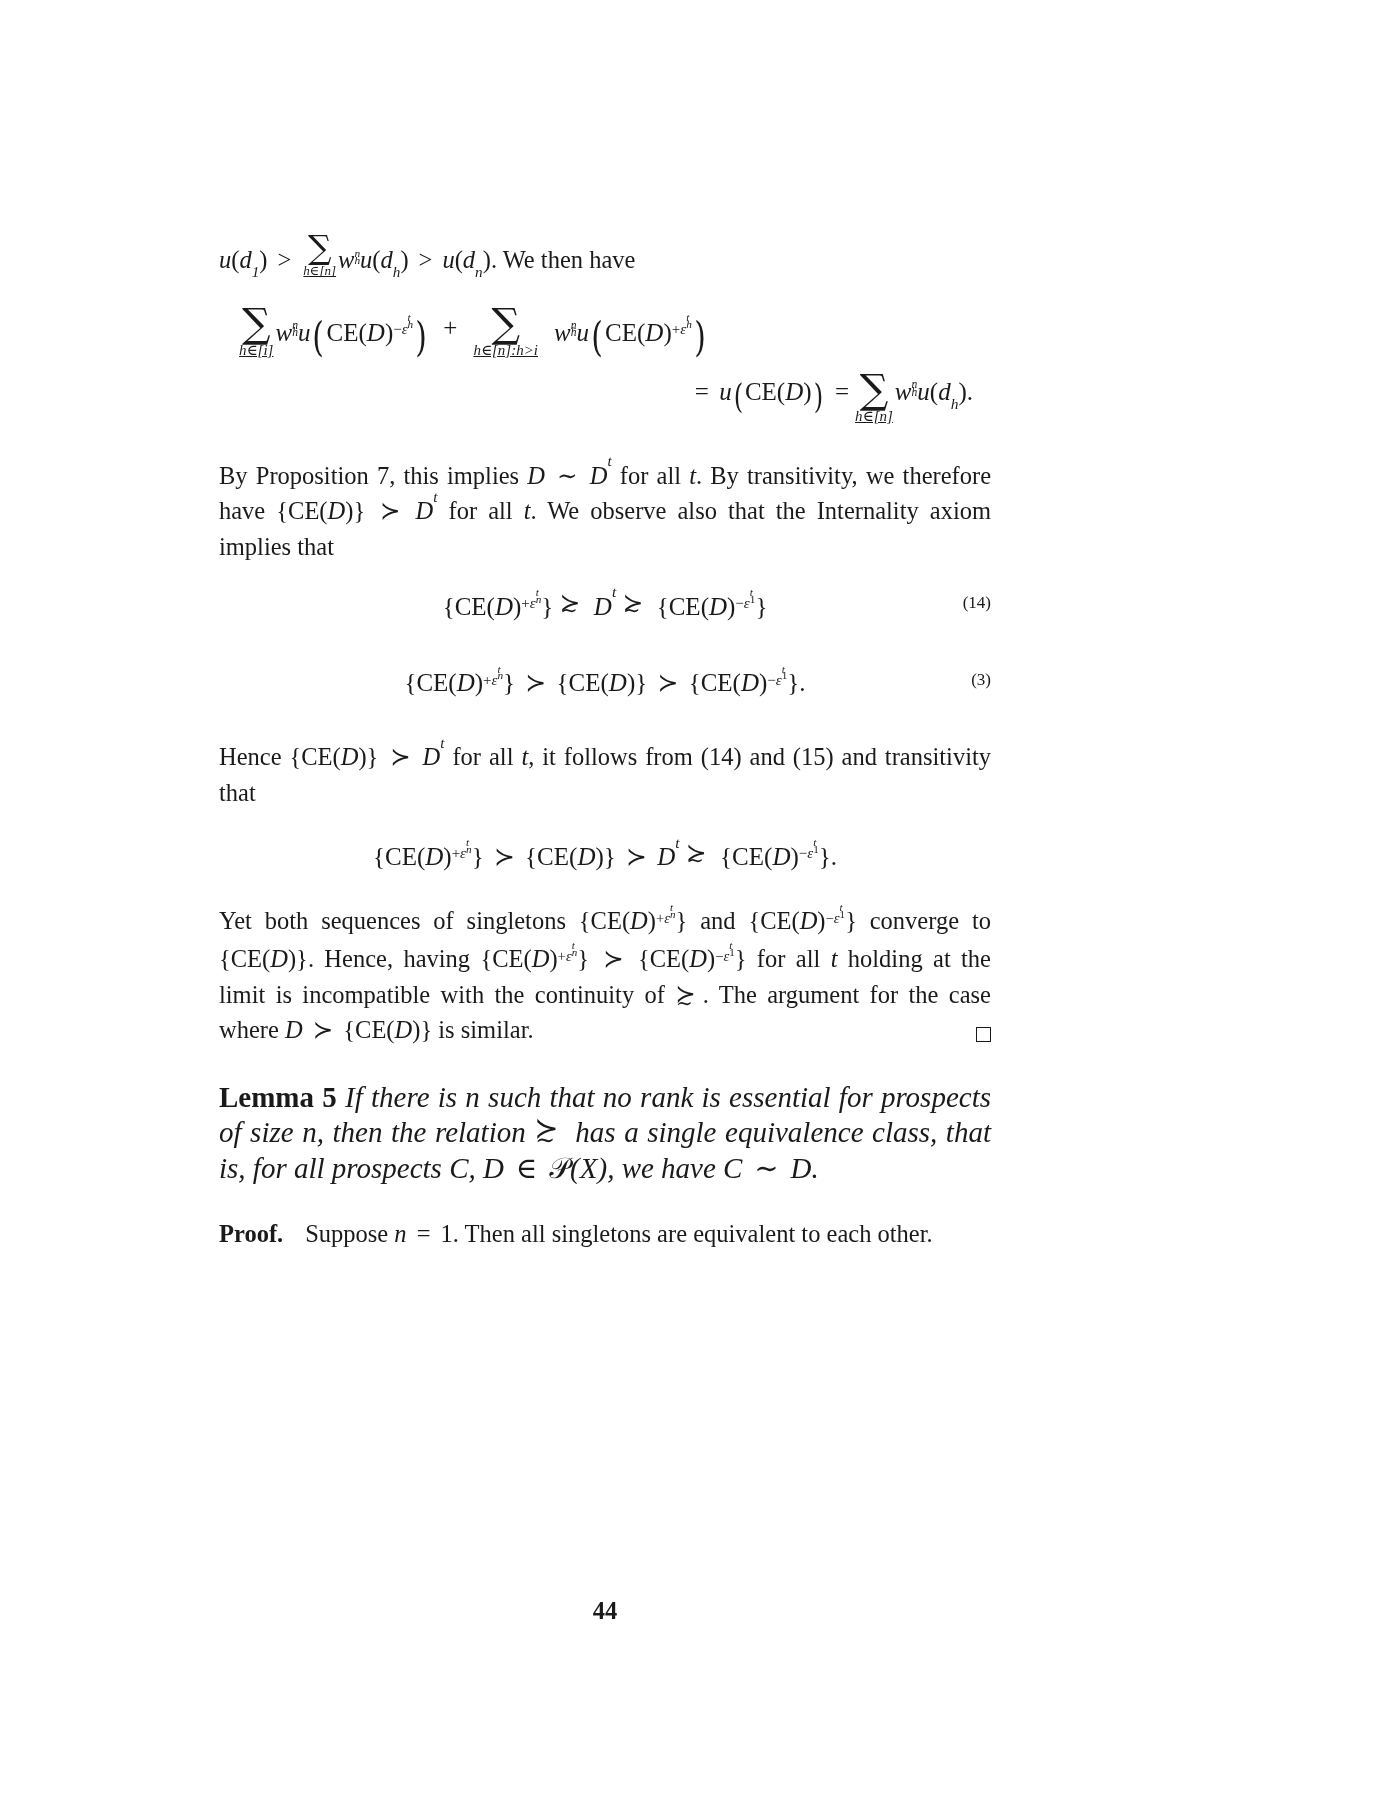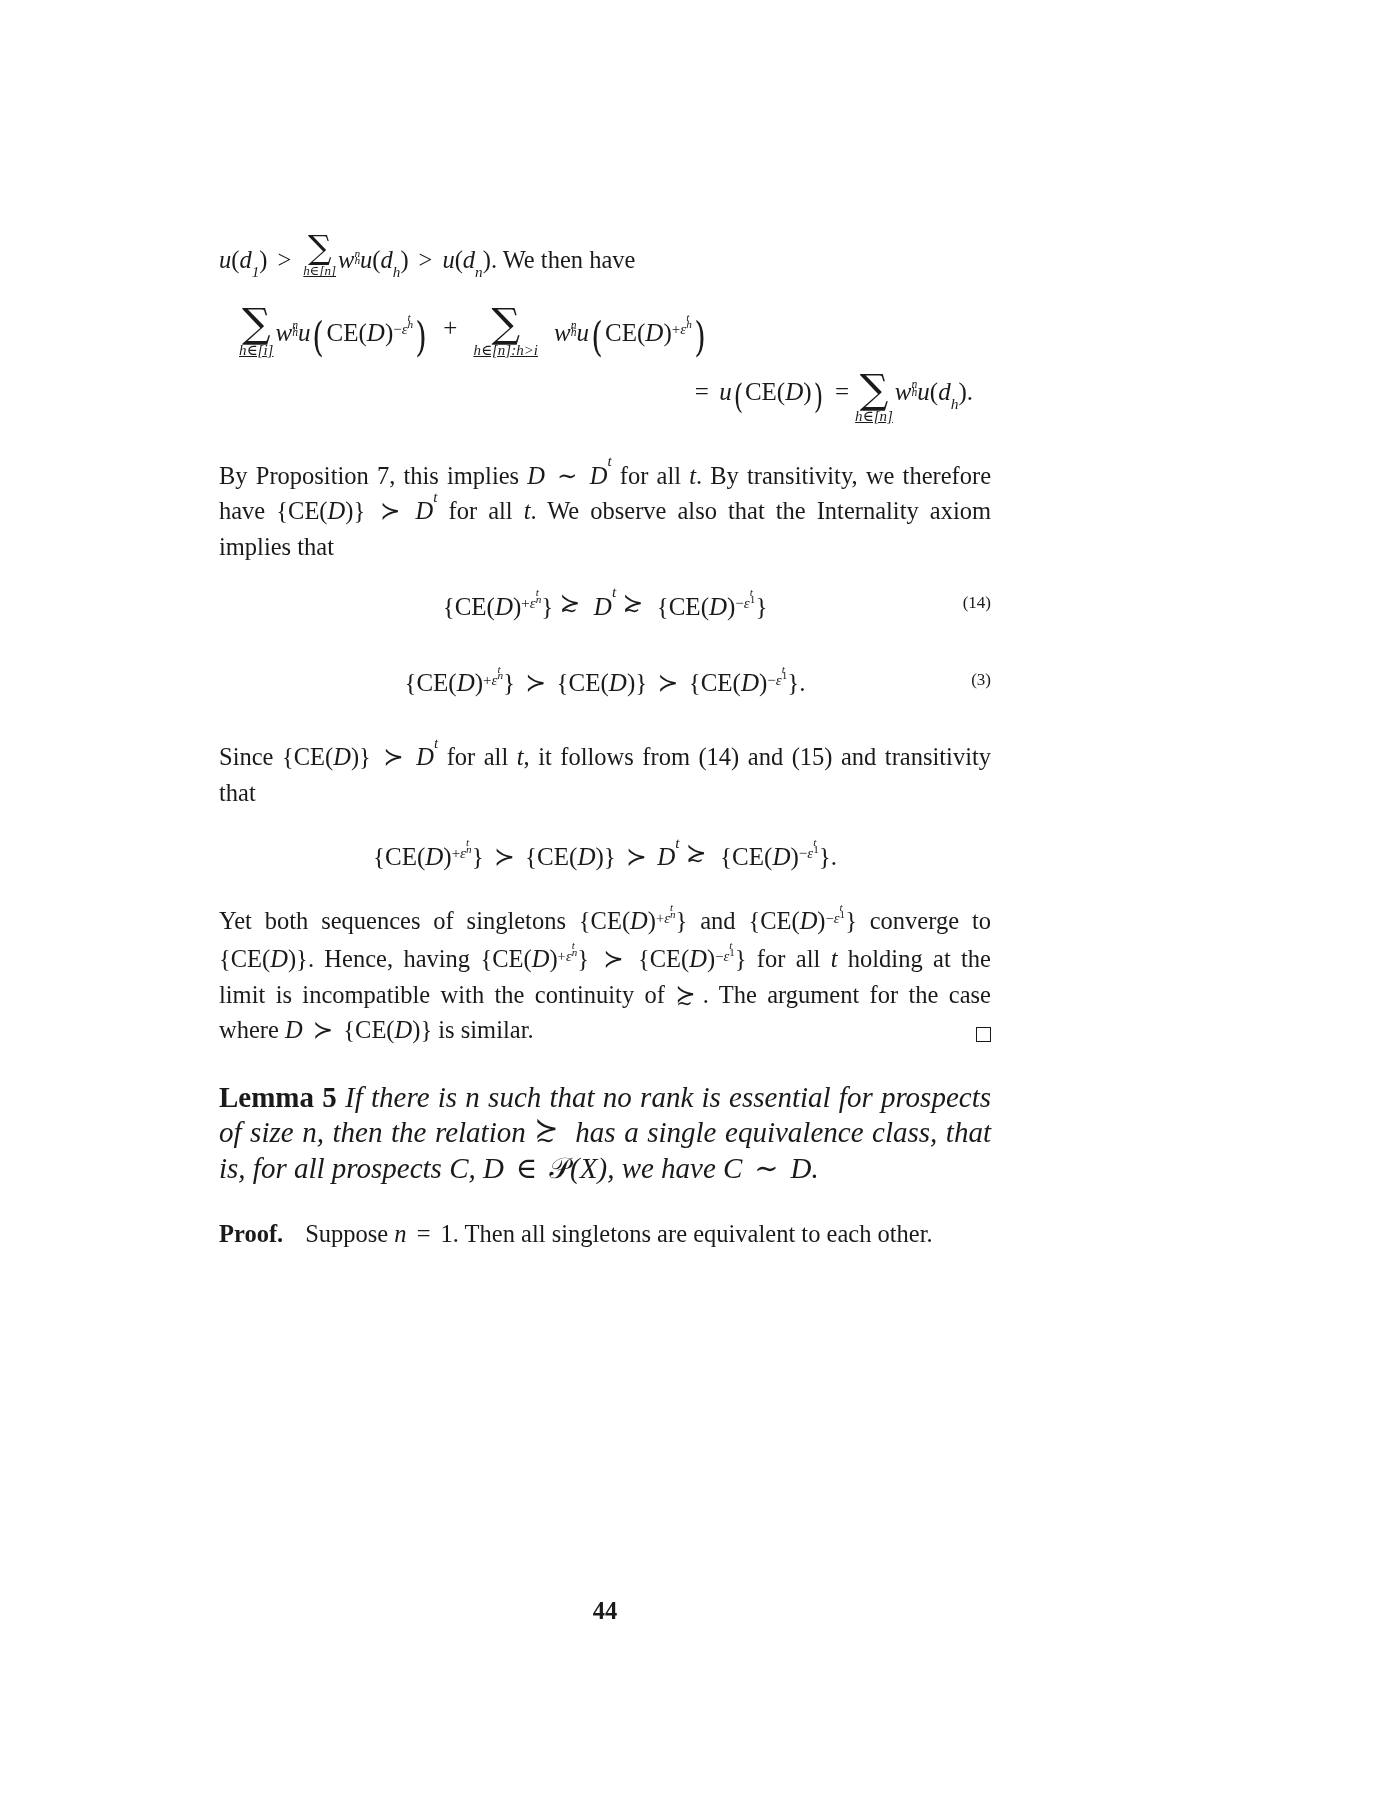--- a/index.html
+++ b/index.html
@@ -274,21 +274,21 @@
 
     <div class="numeq" style="margin-top:42px;margin-bottom:42px;">
       <span class="nowrap">{<span class="mr">CE</span>(<span class="mi">D</span>)<span class="updn" style="vertical-align:0.45em;font-size:0.6em;"><span class="mr">+</span><span class="mi">ε</span><span class="ss" style="font-size:0.75em;"><span class="up mi">t</span><span class="dn mi">n</span></span></span>}
         <span class="rel succ"></span>
         {<span class="mr">CE</span>(<span class="mi">D</span>)}
         <span class="rel succ"></span>
         {<span class="mr">CE</span>(<span class="mi">D</span>)<span class="updn" style="vertical-align:0.45em;font-size:0.6em;"><span class="mr">−</span><span class="mi">ε</span><span class="ss" style="font-size:0.75em;"><span class="up mi">t</span><span class="dn mr">1</span></span></span>}<span>.</span></span>
       <span class="eqtag">(3)</span>
     </div>
 
-    <p class="body"><span>Since </span><span class="nowrap">{<span class="mr">CE</span>(<span class="mi">D</span>)}</span> <span class="rel succ"></span> <span class="mi">D</span><sup class="mx mi">t</sup><span> for all </span><span class="mi">t</span><span>, it follows from (14) and (15) and transitivity that</span></p>
+    <p class="body"><span>Hence </span><span class="nowrap">{<span class="mr">CE</span>(<span class="mi">D</span>)}</span> <span class="rel succ"></span> <span class="mi">D</span><sup class="mx mi">t</sup><span> for all </span><span class="mi">t</span><span>, it follows from (14) and (15) and transitivity that</span></p>
 
     <div class="centereq" style="margin-top:26px;margin-bottom:30px;">
       <span class="nowrap">{<span class="mr">CE</span>(<span class="mi">D</span>)<span class="updn" style="vertical-align:0.45em;font-size:0.6em;"><span class="mr">+</span><span class="mi">ε</span><span class="ss" style="font-size:0.75em;"><span class="up mi">t</span><span class="dn mi">n</span></span></span>}
         <span class="rel succ"></span>
         {<span class="mr">CE</span>(<span class="mi">D</span>)}
         <span class="rel succ"></span>
         <span class="mi">D</span><sup class="mx mi">t</sup>
         <span class="rel succeq"></span>
         {<span class="mr">CE</span>(<span class="mi">D</span>)<span class="updn" style="vertical-align:0.45em;font-size:0.6em;"><span class="mr">−</span><span class="mi">ε</span><span class="ss" style="font-size:0.75em;"><span class="up mi">t</span><span class="dn mr">1</span></span></span>}<span>.</span></span>
     </div>

